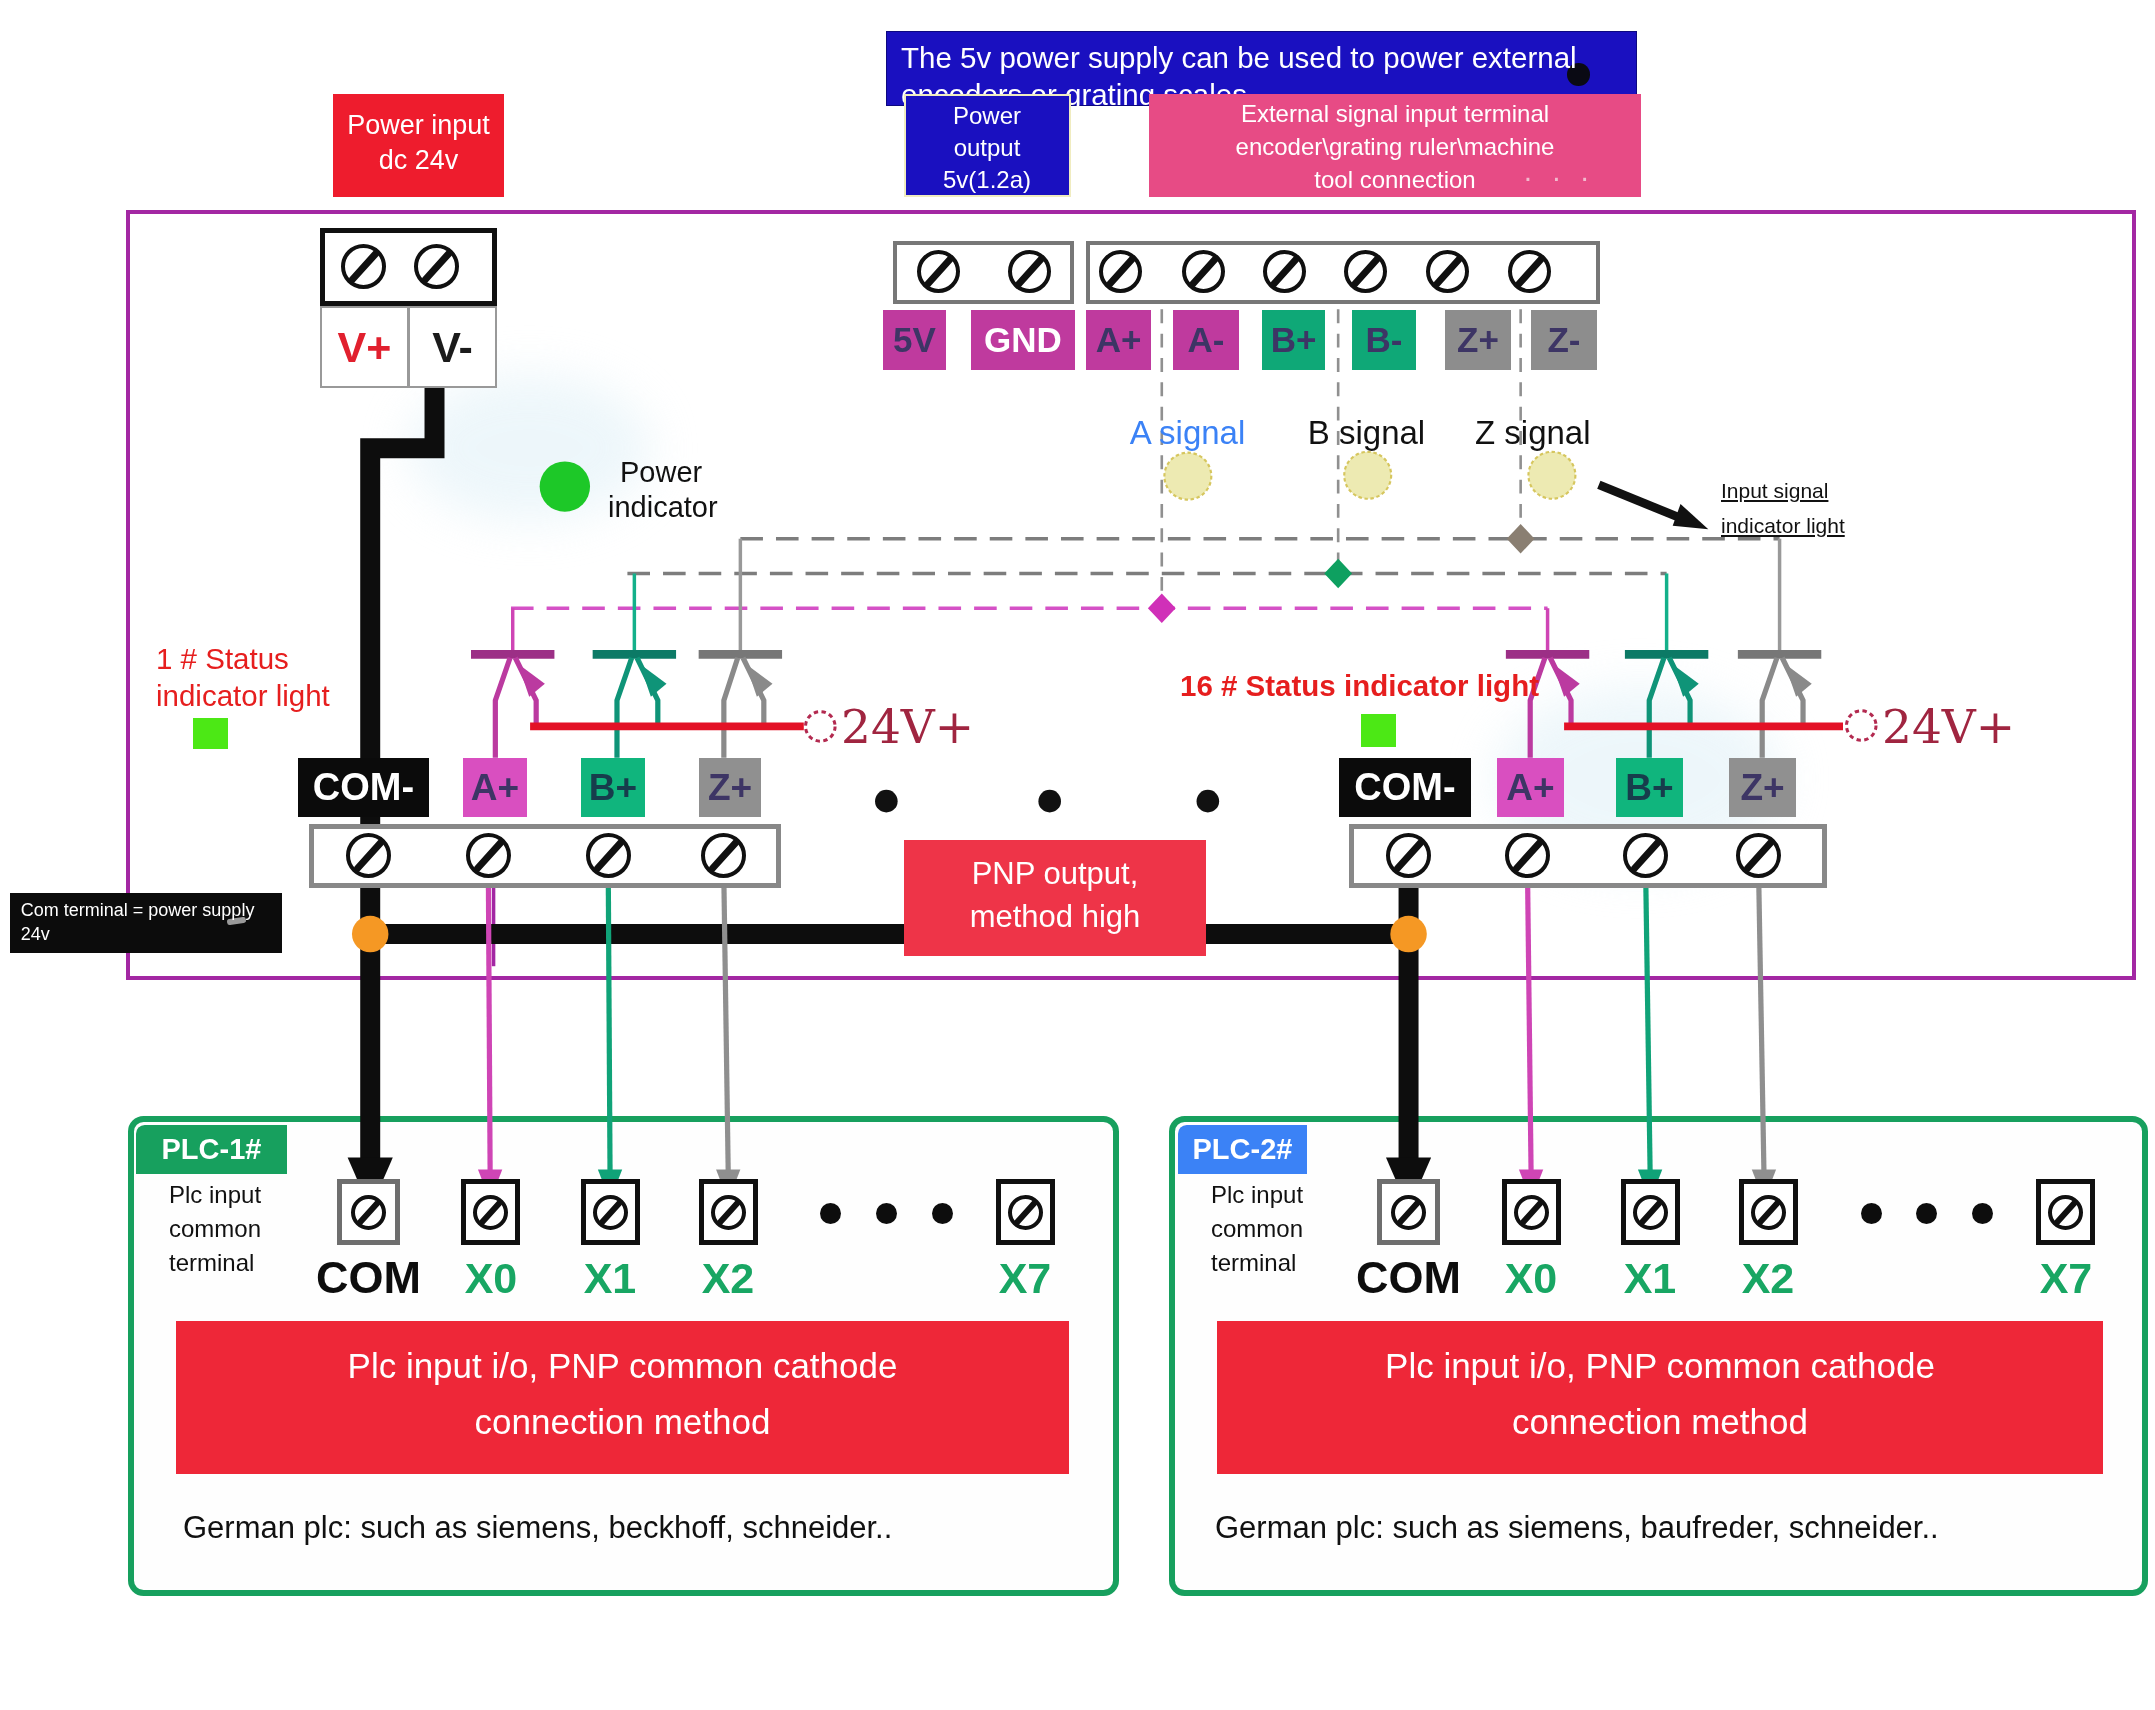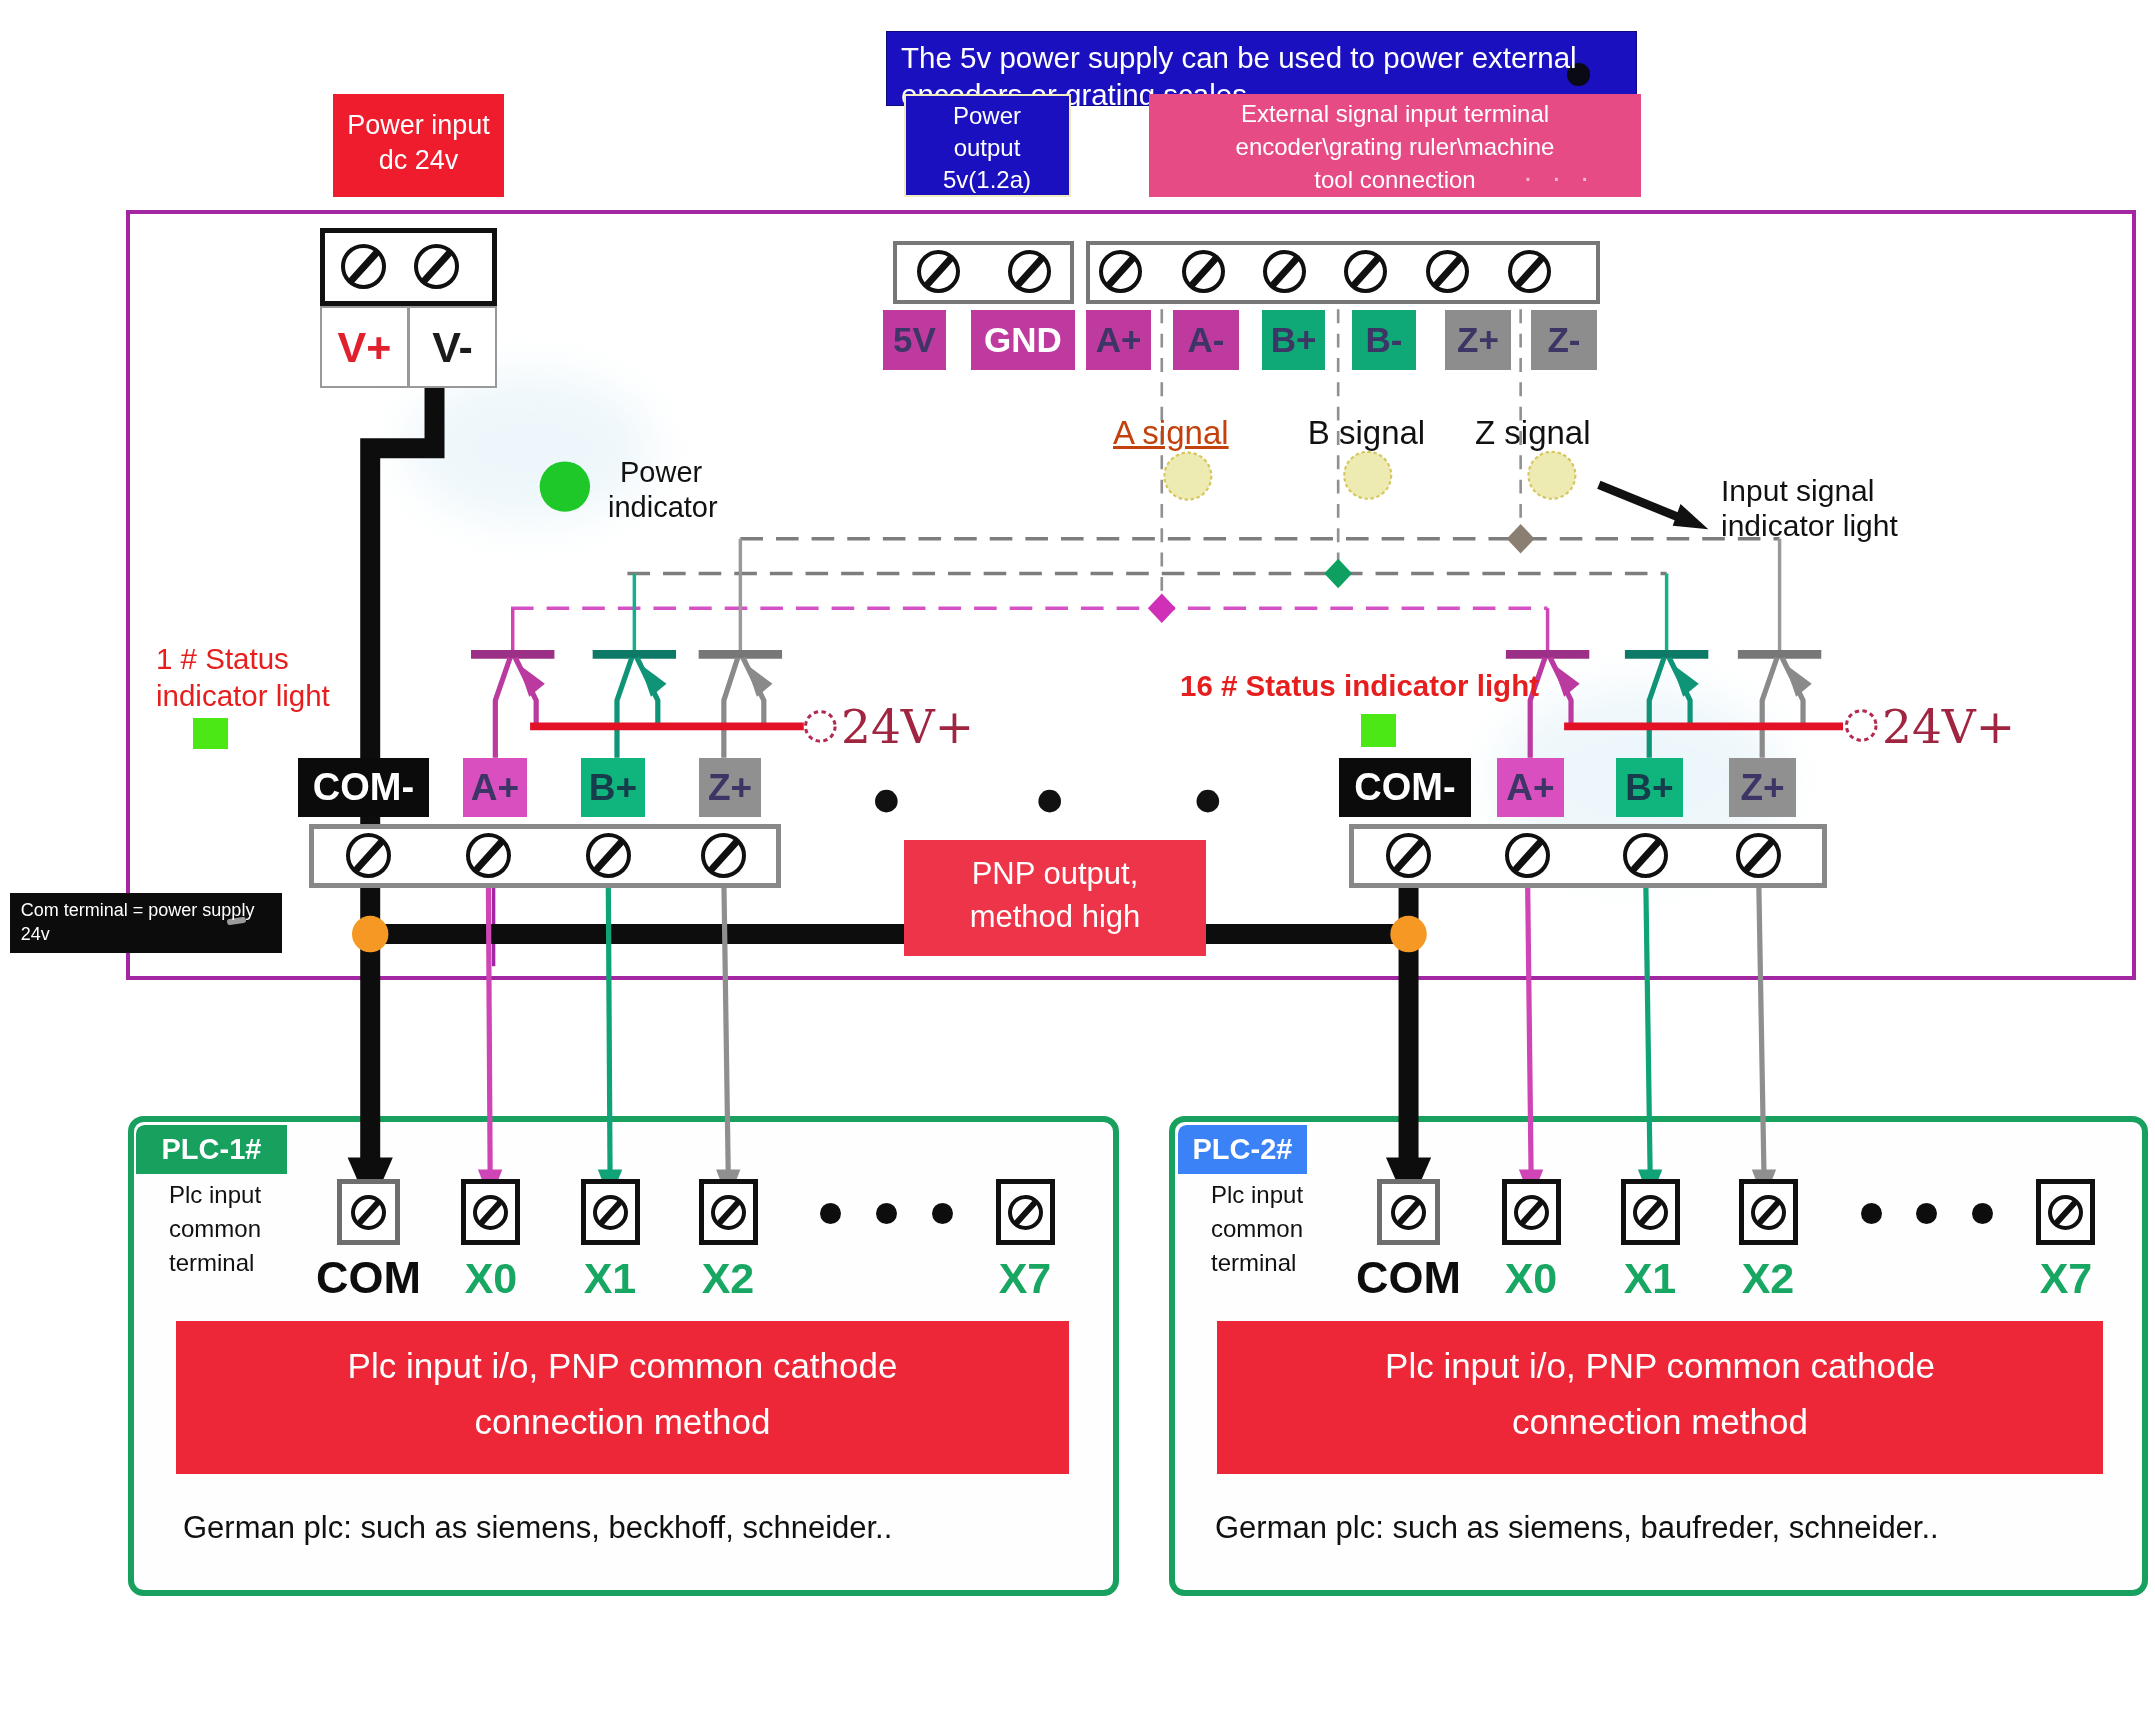--- a/index.html
+++ b/index.html
@@ -176,29 +176,29 @@
 
   <div class="lbl tnavy" style="left:883px;top:310px;width:63px;height:60px;background:#bf3a9e;font-size:35px;">5V</div>
   <div class="lbl" style="left:971px;top:310px;width:104px;height:60px;background:#bf3a9e;font-size:35px;color:#fff;">GND</div>
   <div class="lbl tnavy" style="left:1086px;top:310px;width:65px;height:60px;background:#bf3a9e;font-size:35px;">A+</div>
   <div class="lbl tnavy" style="left:1173px;top:310px;width:66px;height:60px;background:#bf3a9e;font-size:35px;">A-</div>
   <div class="lbl tnavy" style="left:1262px;top:310px;width:63px;height:60px;background:#0fa877;font-size:35px;">B+</div>
   <div class="lbl tnavy" style="left:1352px;top:310px;width:64px;height:60px;background:#0fa877;font-size:35px;">B-</div>
   <div class="lbl tnavy" style="left:1445px;top:310px;width:66px;height:60px;background:#8d8d8d;font-size:35px;">Z+</div>
   <div class="lbl tnavy" style="left:1531px;top:310px;width:66px;height:60px;background:#8d8d8d;font-size:35px;">Z-</div>
 
-  <div class="txt" style="left:1113px;top:414px;width:149px;font-size:33px;color:#c2410c;text-decoration:underline;">A signal</div>
+  <div class="txt" style="left:1113px;top:414px;width:149px;font-size:33px;color:#3b82f6;text-align:center;">A signal</div>
   <div class="txt" style="left:1292px;top:414px;width:149px;font-size:33px;color:#111;text-align:center;">B signal</div>
   <div class="txt" style="left:1475px;top:414px;width:149px;font-size:33px;color:#111;">Z signal</div>
 
   <div class="txt" style="left:608px;top:455px;width:130px;font-size:29px;line-height:35px;color:#111;">
     <div style="padding-left:12px;">Power</div>
     <div>indicator</div>
   </div>
-  <div class="txt" style="left:1721px;top:473px;width:209px;font-size:30px;line-height:35px;color:#111;">
+  <div class="txt" style="left:1721px;top:473px;width:209px;font-size:21px;line-height:35px;color:#111;text-decoration:underline;">
     <div>Input signal</div>
     <div>indicator light</div>
   </div>
 
   <div class="txt" style="left:156px;top:640px;width:243px;font-size:29.5px;line-height:37px;color:#e61e1e;">
     <div>1 # Status</div>
     <div>indicator light</div>
   </div>
   <div class="txt" style="left:1180px;top:669px;width:374px;font-size:29.5px;color:#e61e1e;font-weight:bold;">16 # Status indicator light</div>
   <div class="box" style="left:193px;top:718px;width:35px;height:31px;background:#4ce815;"></div>

